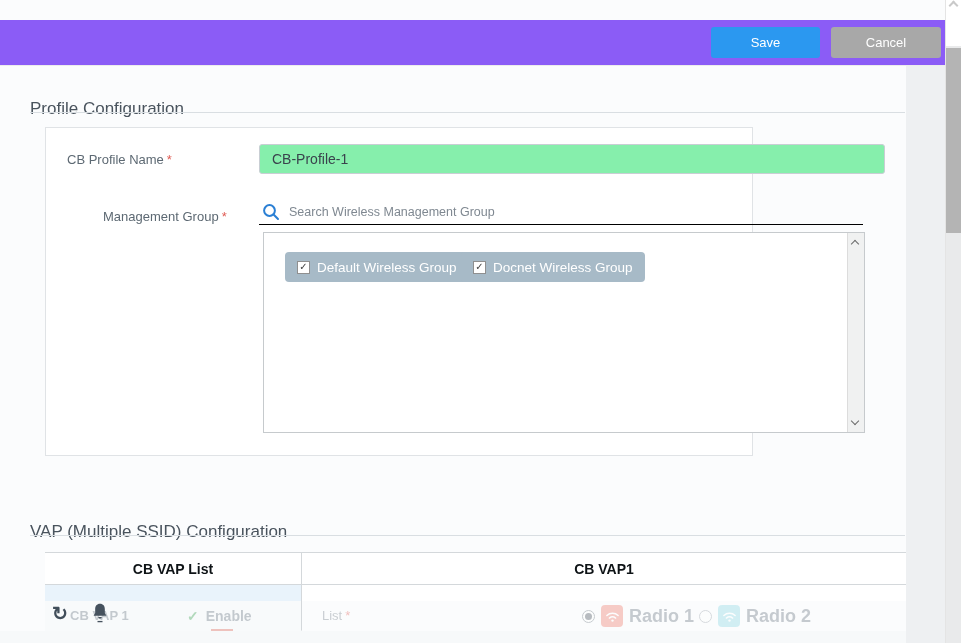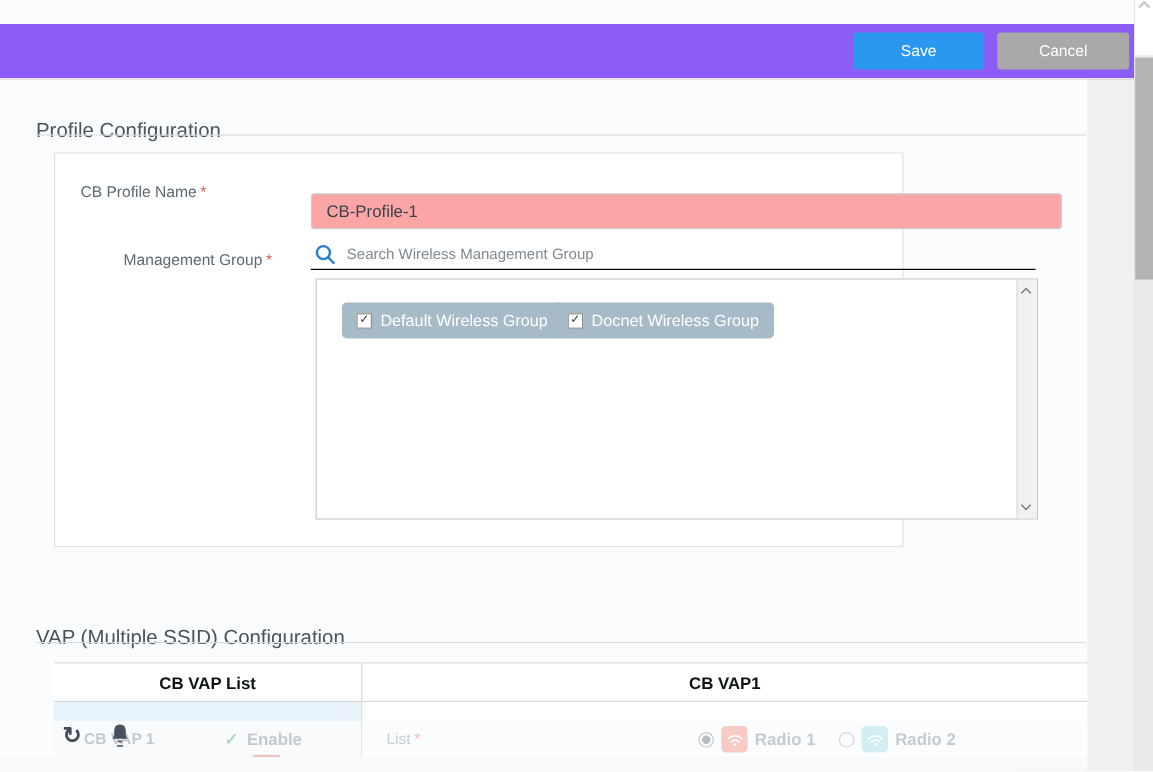--- a/index.html
+++ b/index.html
@@ -35,24 +35,24 @@
   .rule1 { top:112px; }
   .rule2 { top:535px; }
 
   
   .card { position:absolute; left:45px; top:127px; width:708px; height:329px;
           background:#fff; border:1px solid #e0e3e6; }
   .field-label { position:absolute; left:21px; font-size:13px; color:#5d6973; }
   .req { color:#e05c54; margin-left:3px; }
   .lbl-name { top:24px; }
   .lbl-group { top:81px;margin-left:36px; }
-  .text-input { position:absolute; left:213px; top:33px; width:626px; height:30px;
+  .text-input { position:absolute; left:213px; top:16px; width:626px; height:30px;
                 border:1px solid #c9ced4; border-radius:3px; padding:0 12px;
                 font-size:14px; color:#3a434d; font-family:"Liberation Sans",sans-serif;
-                background:#fca5a5; outline:none; }
+                background:#86efac; outline:none; }
   .search-wrap { position:absolute; left:213px; top:71px; width:604px; height:26px;
                  border-bottom:1px solid #000000; }
   .search-icon { position:absolute; left:3px; top:4px; }
   .search-input { position:absolute; left:30px; top:2px; width:560px; height:22px;
                   border:none; outline:none; font-size:12.5px; color:#555;
                   font-family:"Liberation Sans",sans-serif; background:transparent; }
   .search-input::placeholder { color:#7f8891; opacity:1; }
 
   .listbox { position:absolute; left:217px; top:104px; width:602px; height:201px;
              background:#fff; border:1px solid #c6cacd; }
@@ -103,21 +103,21 @@
   .opt-1 { left:280px; }
   .opt-2 { left:397px; }
   .radio-circle { width:13px; height:13px; border-radius:50%; border:1px solid #707a84;
                   display:flex; align-items:center; justify-content:center; background:#fff; flex:0 0 auto; }
   .radio-circle.off { border-color:#9aa2aa; }
   .radio-dot { width:7px; height:7px; border-radius:50%; background:#4a545e; }
   .wifi-badge { width:22px; height:22px; border-radius:4px; display:flex;
                 align-items:center; justify-content:center; flex:0 0 auto; }
   .badge-1 { background:#ee7e6e; }
   .badge-2 { background:#8fd9e4; }
-  .radio-opt-label { font-size:14px; font-weight:bold; color:#6e7a86; }
+  .radio-opt-label { font-size:18px; font-weight:bold; color:#6e7a86; }
 
   .below-table { position:absolute; left:0; top:631px; width:906px; height:12px; background:#f7f9fa; }
 </style>
 </head>
 <body>
 
 <div class="screen">
 
   <div class="topbar">
     <button class="btn btn-save">Save</button>

